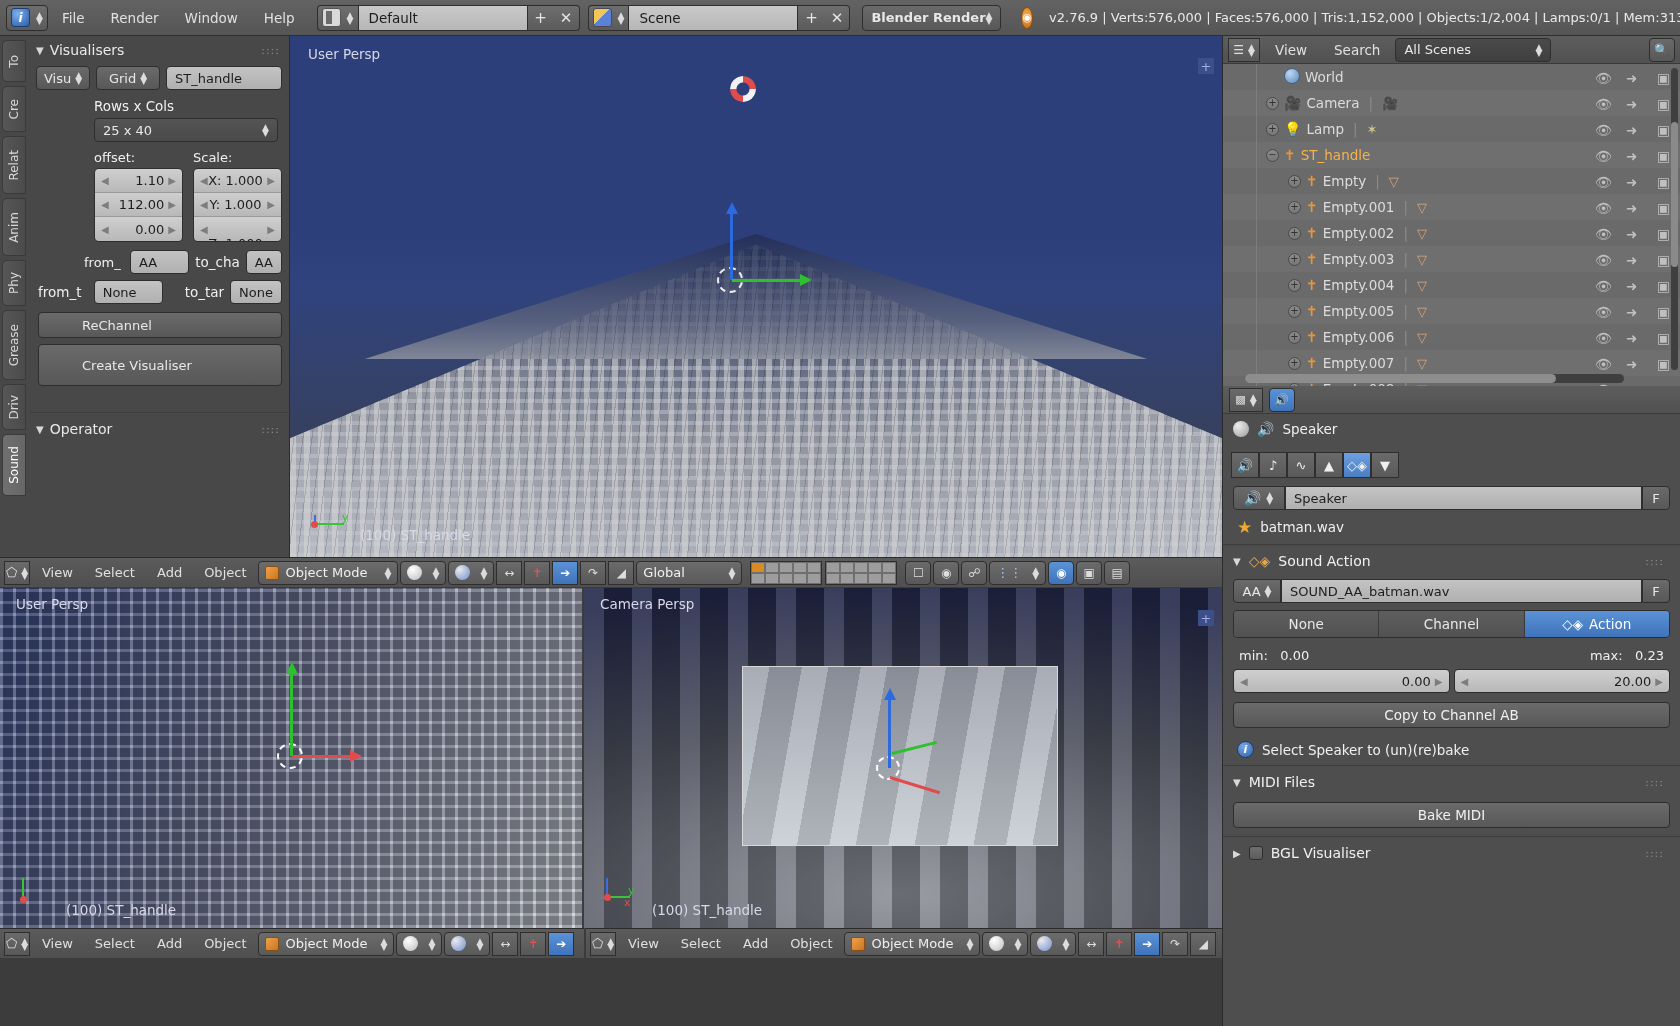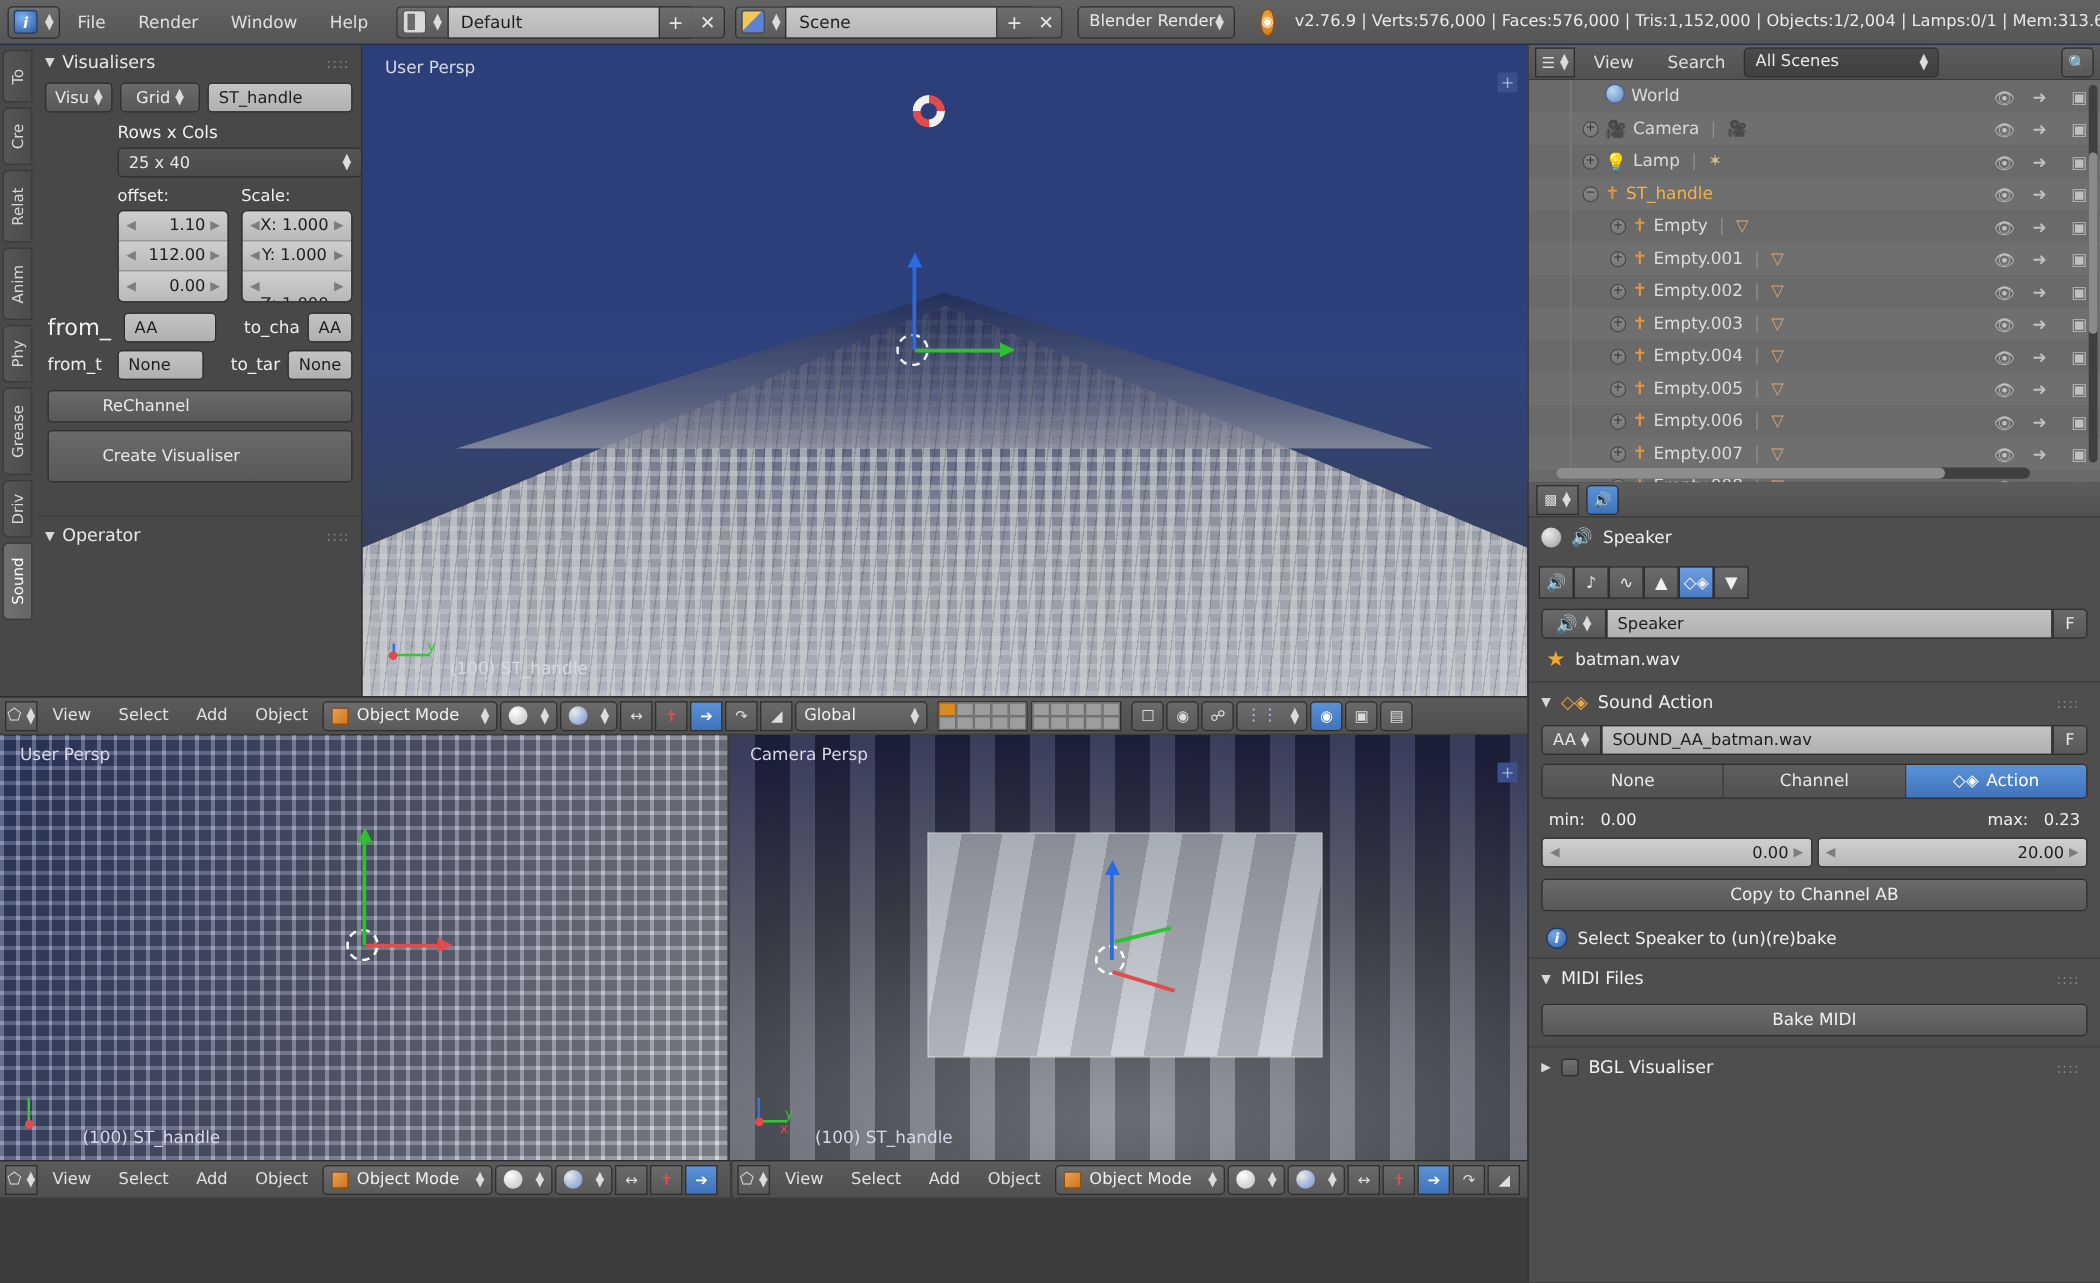--- a/index.html
+++ b/index.html
@@ -190,21 +190,21 @@
         <span class="arrows">
             <b>▲</b>
             <b>▼</b>
           </span>
       </div>
       <div class="txt">Scene</div>
       <div class="plus">+</div>
       <div class="xx">✕</div>
     </div>
 
-    <div class="btn" style="margin-left:10px;width:150px;justify-content:flex-start;height:26px;">
+    <div class="btn" style="margin-left:10px;width:150px;justify-content:flex-start;height:26px;font-weight:bold;">
       <span>Blender Render</span>
       <span class="arrows" style="margin-left:auto;">
           <b>▲</b>
           <b>▼</b>
         </span>
     </div>
 
     <div class="sq" style="margin-left:18px;width:22px;height:22px;border-radius:50%;background:radial-gradient(circle at 40% 35%,#f6a94a,#c8711a);border:1px solid #8a4f10;color:#fff;font-size:11px;">◉</div>
     <div id="stats">v2.76.9 | Verts:576,000 | Faces:576,000 | Tris:1,152,000 | Objects:1/2,004 | Lamps:0/1 | Mem:313.65M</div>
   </div>
@@ -258,21 +258,21 @@
               <b>▲</b>
               <b>▼</b>
             </span>
         </div>
         <div class="field" style="flex:1;">ST_handle</div>
       </div>
 
       <div style="padding:8px 8px 0 64px;">
         <div style="font-size:13.5px;">Rows x Cols</div>
       </div>
-      <div style="padding:4px 0 0 64px;">
+      <div style="padding:4px 12px 0 64px;">
         <div class="field dark" style="justify-content:space-between;">
           <span>25 x 40</span>
           <span class="arrows">
               <b>▲</b>
               <b>▼</b>
             </span>
         </div>
       </div>
 
       <div style="display:flex; gap:10px; padding:8px 8px 0 64px;">
@@ -311,21 +311,21 @@
           </div>
           <div class="num" style="border:none;">
             <span class="a">◀</span>
             <span class="v" style="text-align:center;margin-top:28px;">Z: 1.000</span>
             <span class="a">▶</span>
           </div>
         </div>
       </div>
 
       <div style="display:flex;align-items:center;gap:6px;padding:8px 8px 0 8px;">
-        <div style="width:56px;font-size:18px;">from_</div>
+        <div style="width:56px;font-size:13px;margin-left:46px;">from_</div>
         <div class="field" style="width:76px;">AA</div>
         <div style="width:62px;font-size:13.5px;text-align:right;">to_cha</div>
         <div class="field" style="flex:1;">AA</div>
       </div>
       <div style="display:flex;align-items:center;gap:6px;padding:6px 8px 0 8px;">
         <div style="width:56px;font-size:13.5px;">from_t</div>
         <div class="field" style="width:76px;">None</div>
         <div style="width:62px;font-size:13.5px;text-align:right;">to_tar</div>
         <div class="field" style="flex:1;">None</div>
       </div>

